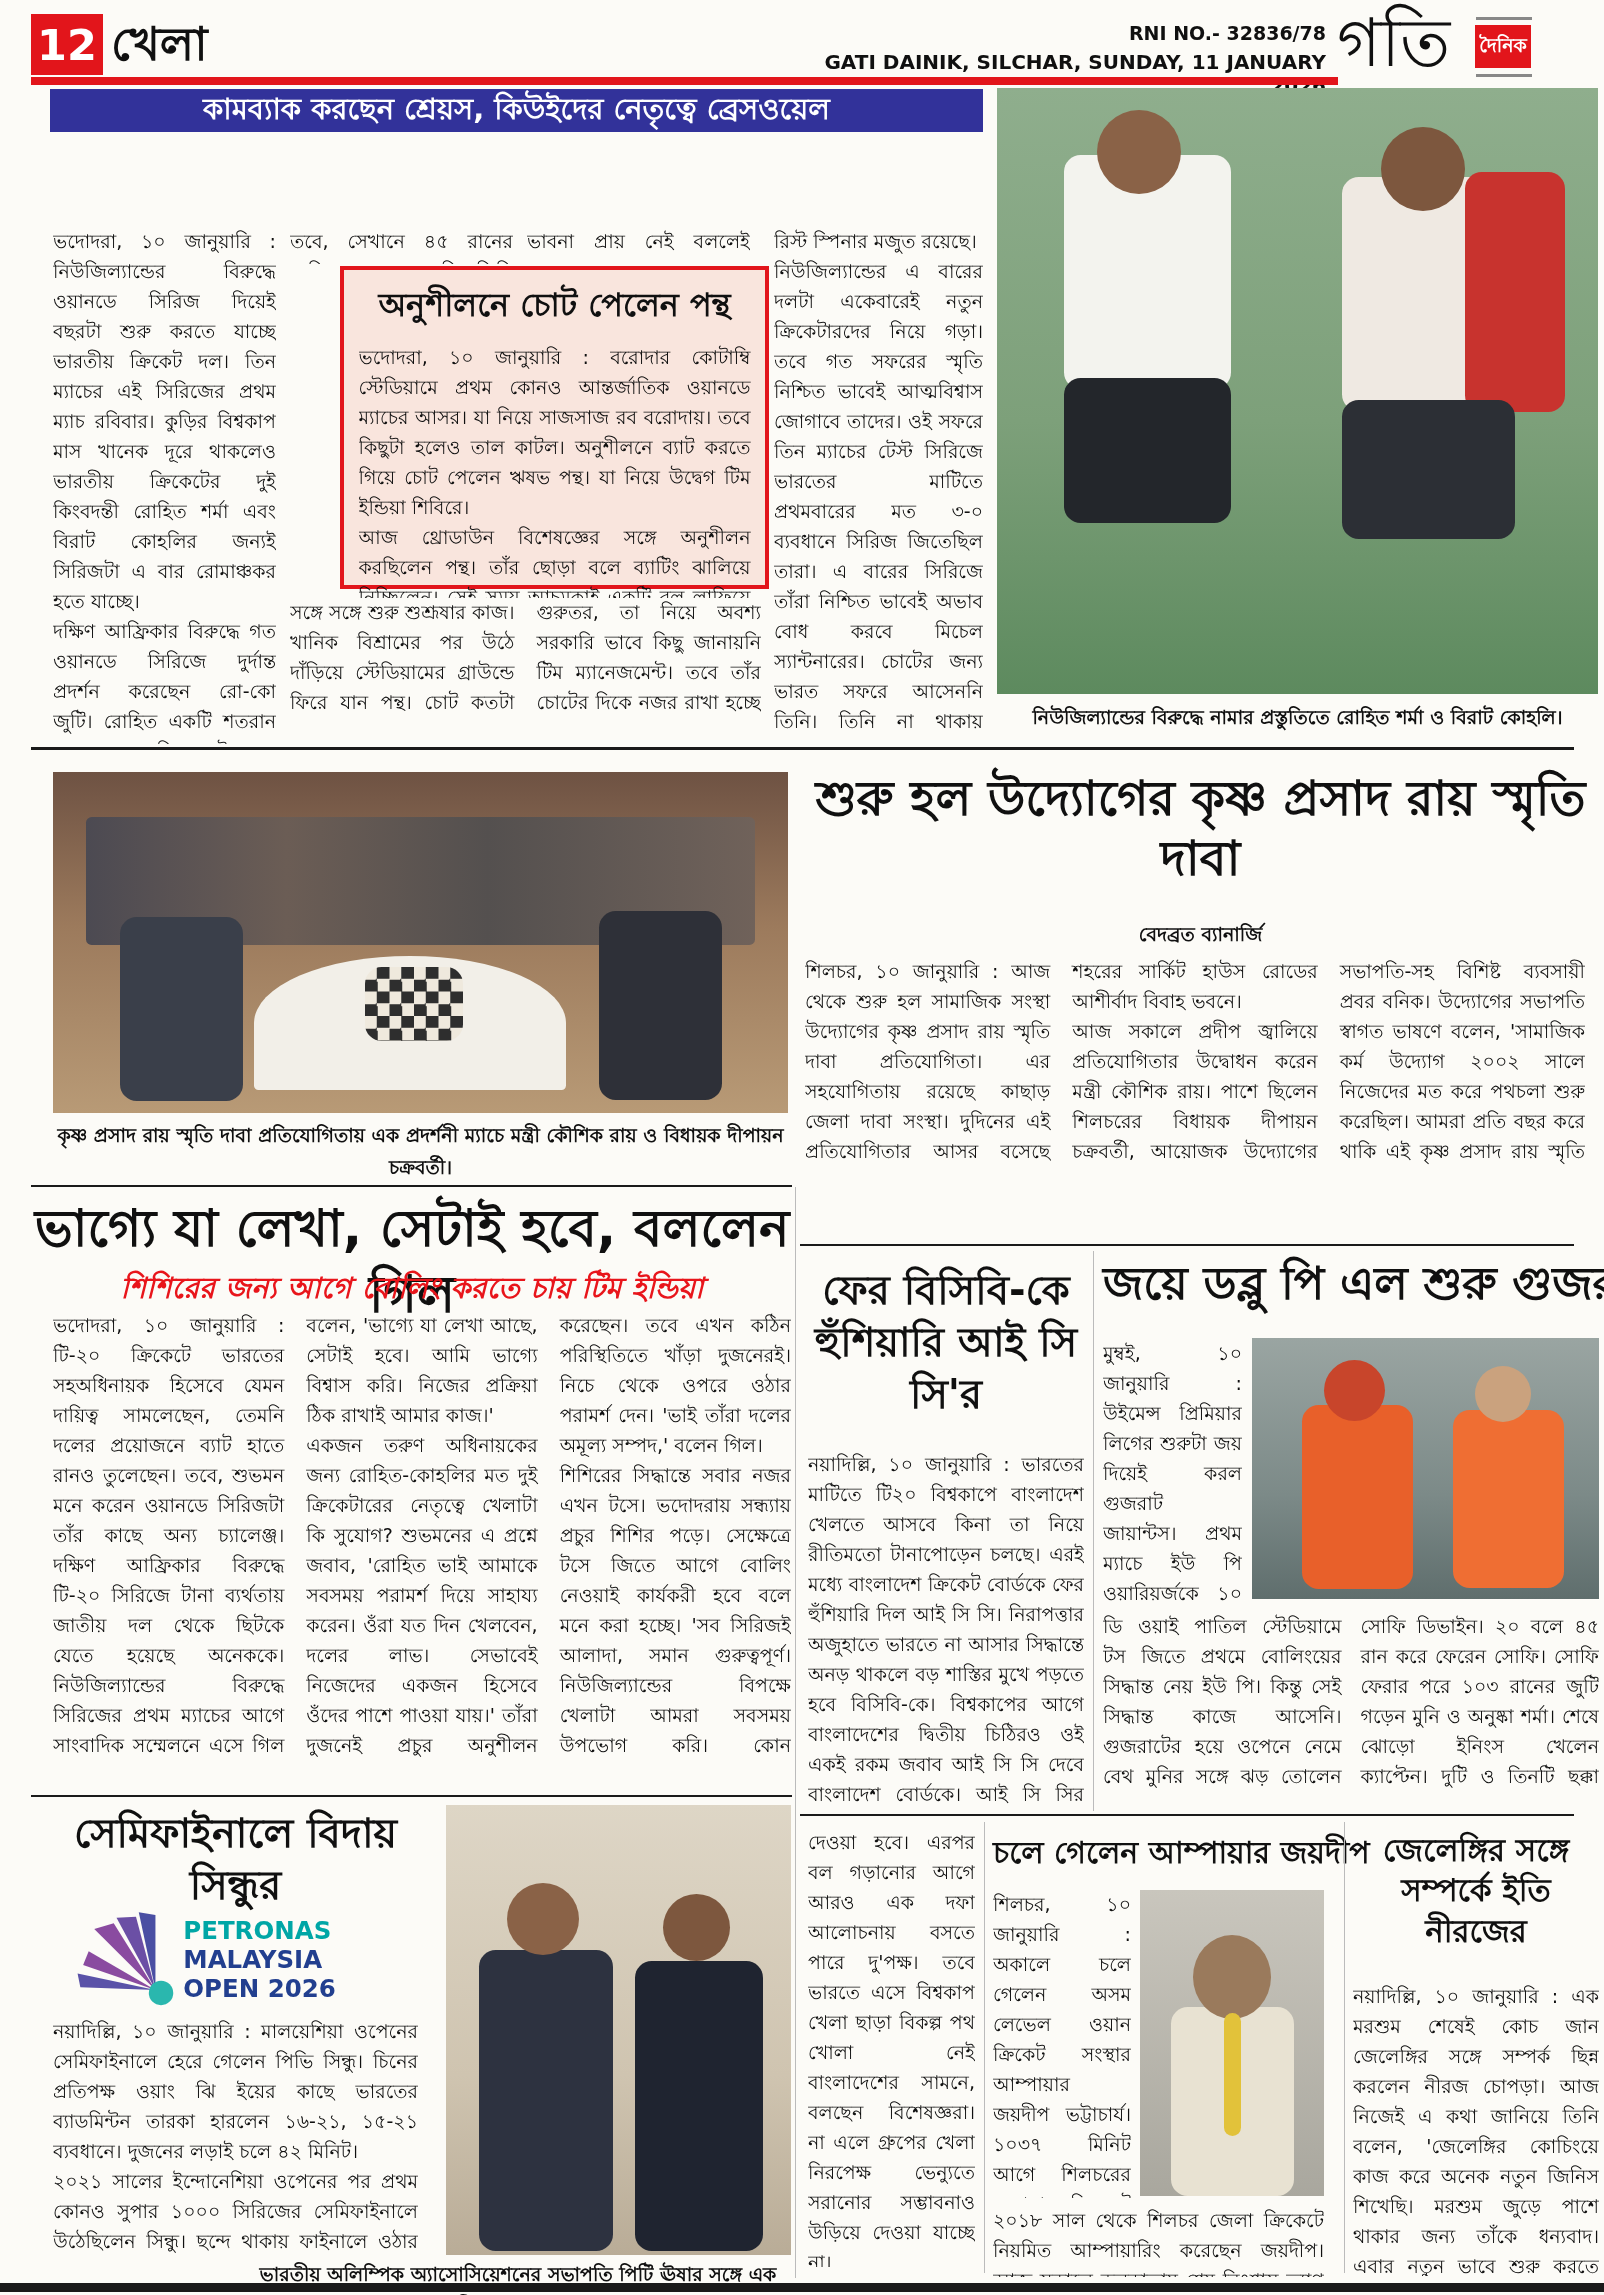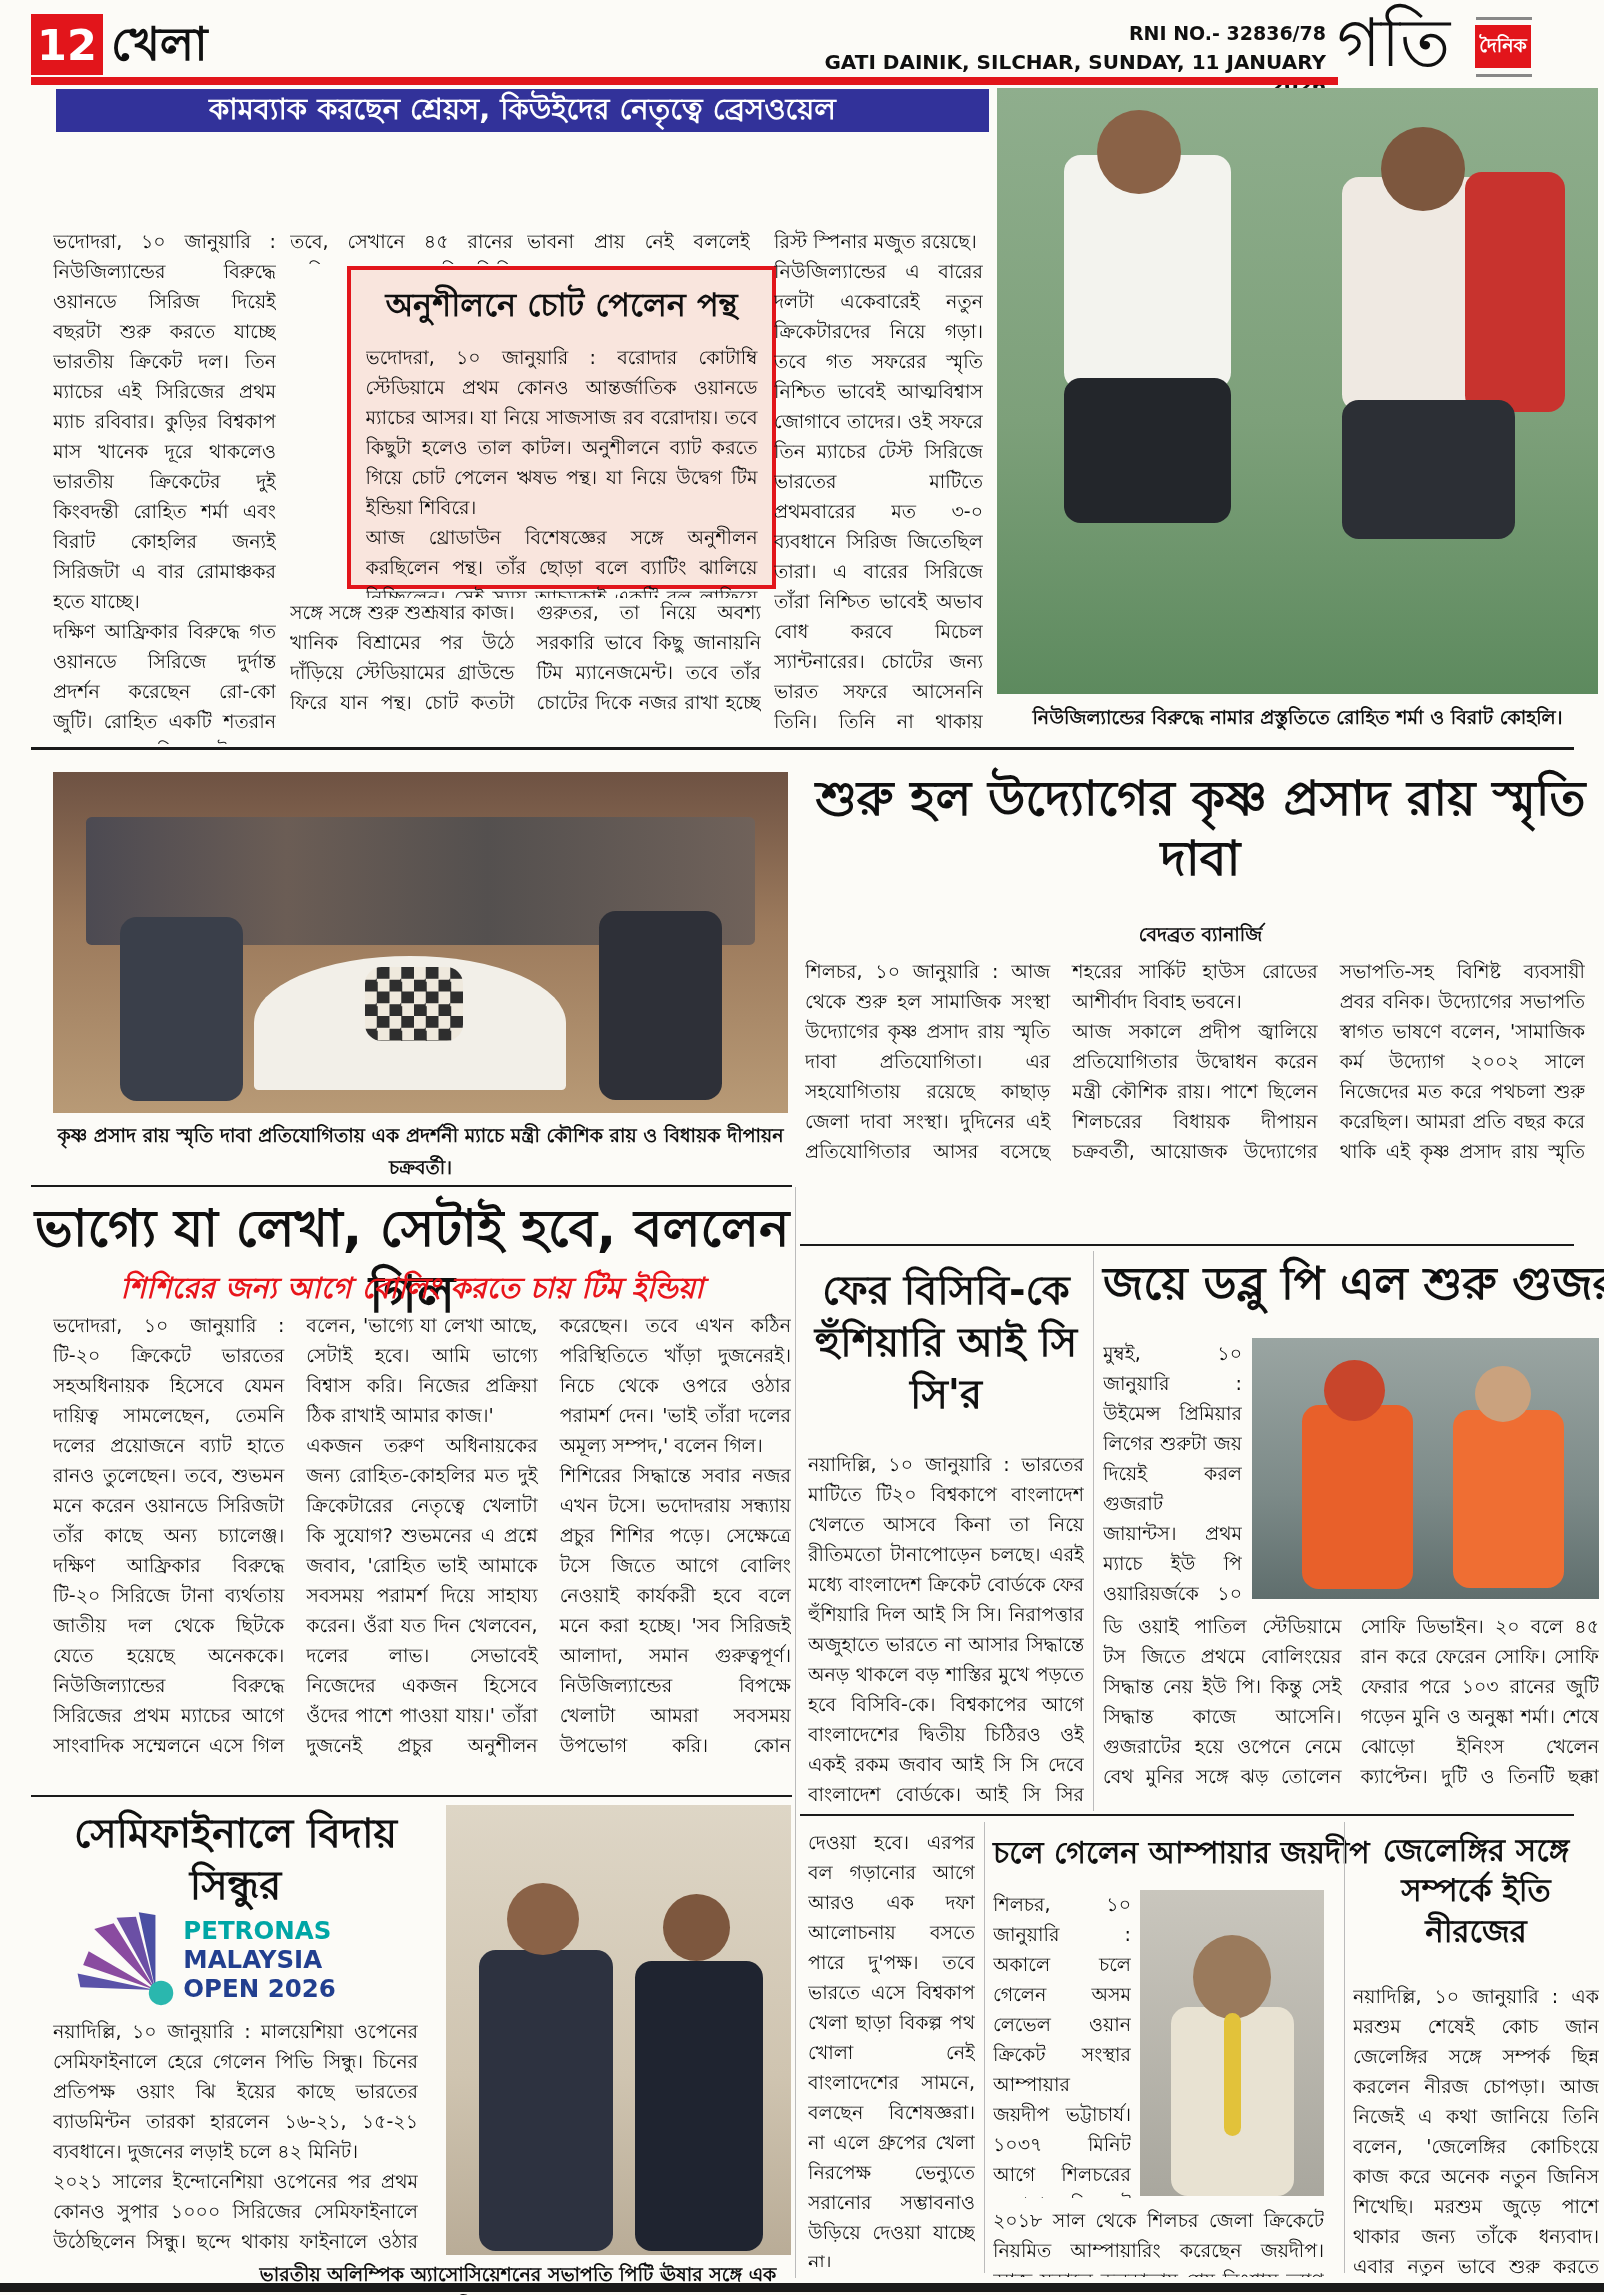--- a/index.html
+++ b/index.html
@@ -49,29 +49,29 @@
   <div class="abs rni" style="left:947px;top:22px;width:379px;">RNI NO.- 32836/78</div>
   <div class="abs edition" style="left:780px;top:50px;width:546px;">GATI DAINIK, SILCHAR, SUNDAY, 11 JANUARY 2026</div>
 
   <div class="abs masthead-word" style="left:1337px;top:10px;">গতি</div>
   <div class="abs micro" style="left:1476px;top:16.7px;width:56px;"></div>
   <div class="abs masthead-box" style="left:1475px;top:25px;width:56px;height:43px;">দৈনিক</div>
   <div class="abs micro" style="left:1476px;top:74px;width:56px;"></div>
 
   <div class="abs rule-red" style="left:31px;top:77px;width:1307px;height:7.8px;"></div>
 
-  <div class="abs kicker" style="left:56px;top:89px;width:933px;height:43px;">কামব্যাক করছেন শ্রেয়স, কিউইদের নেতৃত্বে ব্রেসওয়েল</div>
+  <div class="abs kicker" style="left:50px;top:89px;width:933px;height:43px;">কামব্যাক করছেন শ্রেয়স, কিউইদের নেতৃত্বে ব্রেসওয়েল</div>
 
   <div class="abs body-text" style="left:53px;top:226px;width:223px;height:518px;">ভদোদরা, ১০ জানুয়ারি : নিউজিল্যান্ডের বিরুদ্ধে ওয়ানডে সিরিজ দিয়েই বছরটা শুরু করতে যাচ্ছে ভারতীয় ক্রিকেট দল। তিন ম্যাচের এই সিরিজের প্রথম ম্যাচ রবিবার। কুড়ির বিশ্বকাপ মাস খানেক দূরে থাকলেও ভারতীয় ক্রিকেটের দুই কিংবদন্তী রোহিত শর্মা এবং বিরাট কোহলির জন্যই সিরিজটা এ বার রোমাঞ্চকর হতে যাচ্ছে।
 দক্ষিণ আফ্রিকার বিরুদ্ধে গত ওয়ানডে সিরিজে দুর্দান্ত প্রদর্শন করেছেন রো-কো জুটি। রোহিত একটি শতরান করলেও কোহলির ব্যাট থেকে এসেছে জোড়া শতরান। অমিত ম্যাচেও খেলেছেন উভয়ে, সেখানেও রান পেয়েছেন দুজনে। উভয়ের ব্যাটে রান থাকায় আগামী ওয়ানডে বিশ্বকাপের আগে ভাবনা কমেছে নির্বাচকদের।
 ভারতের টেস্ট এবং ওয়ানডে ফরম্যাটের অধিনায়ক শুভমন গিলের জন্যও সিরিজটা খুব গুরুত্বপূর্ণ হতে যাচ্ছে। ভারতের টি-২০ বিশ্বকাপ দলে জায়গা হয়নি তাঁর। সেই দুঃখটা এই সিরিজে পুষিয়ে দিতে চাইবেন তিনি। এ ছাড়া এই সিরিজটা গুরুত্বপূর্ণ হতে যাচ্ছে শ্রেয়স আয়ারের জন্য। চোটের জন্য দীর্ঘ আড়াই মাস দলের বাইরে ছিলেন তিনি। সুস্থ হয়ে সম্প্রতি বিজয় হাজারেতে খেলেছেন।</div>
   <div class="abs body-text" style="left:290px;top:226px;width:223px;height:38px;">তবে, সেখানে ৪৫ রানের বেশি করতে পারেননি। তিনি ফেরায় ৪ নম্বর স্পটে নির্ভরতা বাড়বে।</div>
   <div class="abs body-text" style="left:527px;top:226px;width:223px;height:38px;">ভাবনা প্রায় নেই বললেই চলে।</div>
 
-  <div class="abs box-article" style="left:347px;top:266px;width:429px;height:323px;padding:10px 14.5px;box-sizing:border-box;">
+  <div class="abs box-article" style="left:340px;top:266px;width:429px;height:323px;padding:10px 14.5px;box-sizing:border-box;">
     <div class="box-head">অনুশীলনে চোট পেলেন পন্থ</div>
     <div class="body-text" style="margin-top:7.8px;height:256px;">ভদোদরা, ১০ জানুয়ারি : বরোদার কোটাম্বি স্টেডিয়ামে প্রথম কোনও আন্তর্জাতিক ওয়ানডে ম্যাচের আসর। যা নিয়ে সাজসাজ রব বরোদায়। তবে কিছুটা হলেও তাল কাটল। অনুশীলনে ব্যাট করতে গিয়ে চোট পেলেন ঋষভ পন্থ। যা নিয়ে উদ্বেগ টিম ইন্ডিয়া শিবিরে।
 আজ থ্রোডাউন বিশেষজ্ঞের সঙ্গে অনুশীলন করছিলেন পন্থ। তাঁর ছোড়া বলে ব্যাটিং ঝালিয়ে নিচ্ছিলেন। সেই সময় আচমকাই একটি বল লাফিয়ে উঠে তাঁর কোমরের একটু উপরে সজোরে লাগে। যন্ত্রণায় কাতরাতে দেখা যায় পন্থকে। সঙ্গে সঙ্গে হেডকোচ গৌতম গম্ভীর-সহ বাকি সাপোর্ট স্টাফ ছুটে আসেন।</div>
   </div>
 
   <div class="abs body-text" style="left:290px;top:597px;width:471px;height:144px;column-count:2;column-gap:22px;">সঙ্গে সঙ্গে শুরু শুশ্রূষার কাজ। খানিক বিশ্রামের পর উঠে দাঁড়িয়ে স্টেডিয়ামের গ্রাউন্ডে ফিরে যান পন্থ। চোট কতটা গুরুতর, তা নিয়ে অবশ্য সরকারি ভাবে কিছু জানায়নি টিম ম্যানেজমেন্ট। তবে তাঁর চোটের দিকে নজর রাখা হচ্ছে বলেই খবর। এদিকে নিউ বরোদার এই কোটাম্বি ক্রিকেট গ্রাউন্ডে এ বারই প্রথম কোনও ওয়ানডে ম্যাচ হতে যাচ্ছে। এর আগে এখানে আয়োজিত হয়েছে ভারত এবং ওয়েস্ট ইন্ডিজের মহিলা ওয়ানডে। তাই উইকেটের বিষয়ে উভয় দলের এক ধারণা নেই বললেই চলে। তবে ভারতীয় দলের সুবিধে হল, নেতৃত্ব দেবেন মধ্যপ্রদেশ, অশ্বীন সিং এরা একই দলে খেলার অভিজ্ঞতা সমৃদ্ধ ক্রিকেটাররা।</div>
   <div class="abs body-text" style="left:774px;top:226px;width:209px;height:515px;">রিস্ট স্পিনার মজুত রয়েছে।
 নিউজিল্যান্ডের এ বারের দলটা একেবারেই নতুন ক্রিকেটারদের নিয়ে গড়া। তবে গত সফরের স্মৃতি নিশ্চিত ভাবেই আত্মবিশ্বাস জোগাবে তাদের। ওই সফরে তিন ম্যাচের টেস্ট সিরিজে ভারতের মাটিতে প্রথমবারের মত ৩-০ ব্যবধানে সিরিজ জিতেছিল তারা। এ বারের সিরিজে তাঁরা নিশ্চিত ভাবেই অভাব বোধ করবে মিচেল স্যান্টনারের। চোটের জন্য ভারত সফরে আসেননি তিনি। তিনি না থাকায় ভারত সফরে নেতৃত্বের ভার মিচেল ব্রেসওয়েলের কাঁধে।
 ভারতে খেলার অভিজ্ঞতা থাকা রাচিন রবীন্দ্রের এই সিরিজে নজর থাকবে নিউজিল্যান্ডের। এ ছাড়া ড্যারিল মিচেল, টম ল্যাথামরা রয়েছেন দলে। ম্যাচ হেভির কথা মাথায় রেখে বাড়তি স্পিনারও রেখেছে তারা।</div>
 

